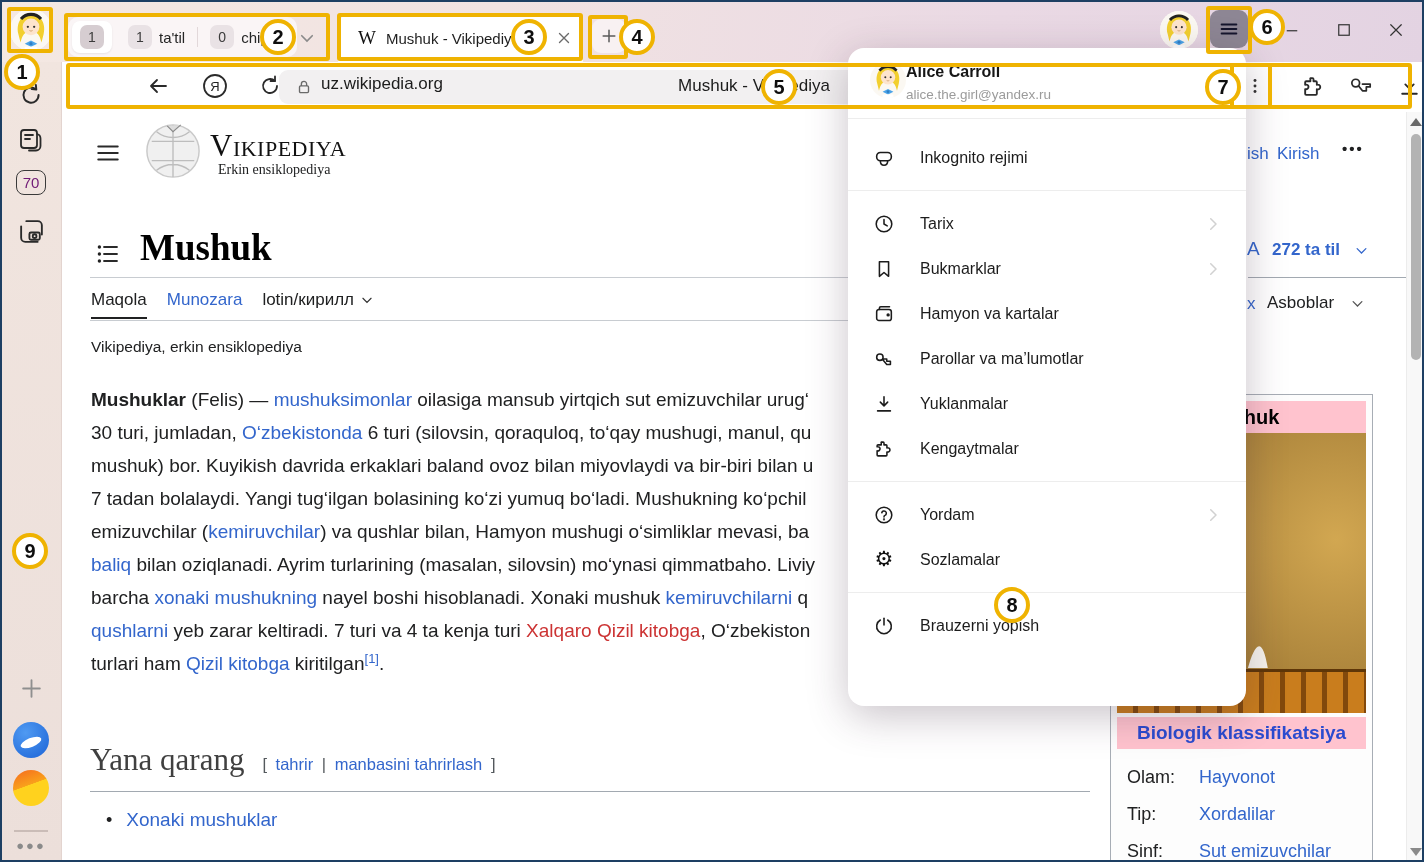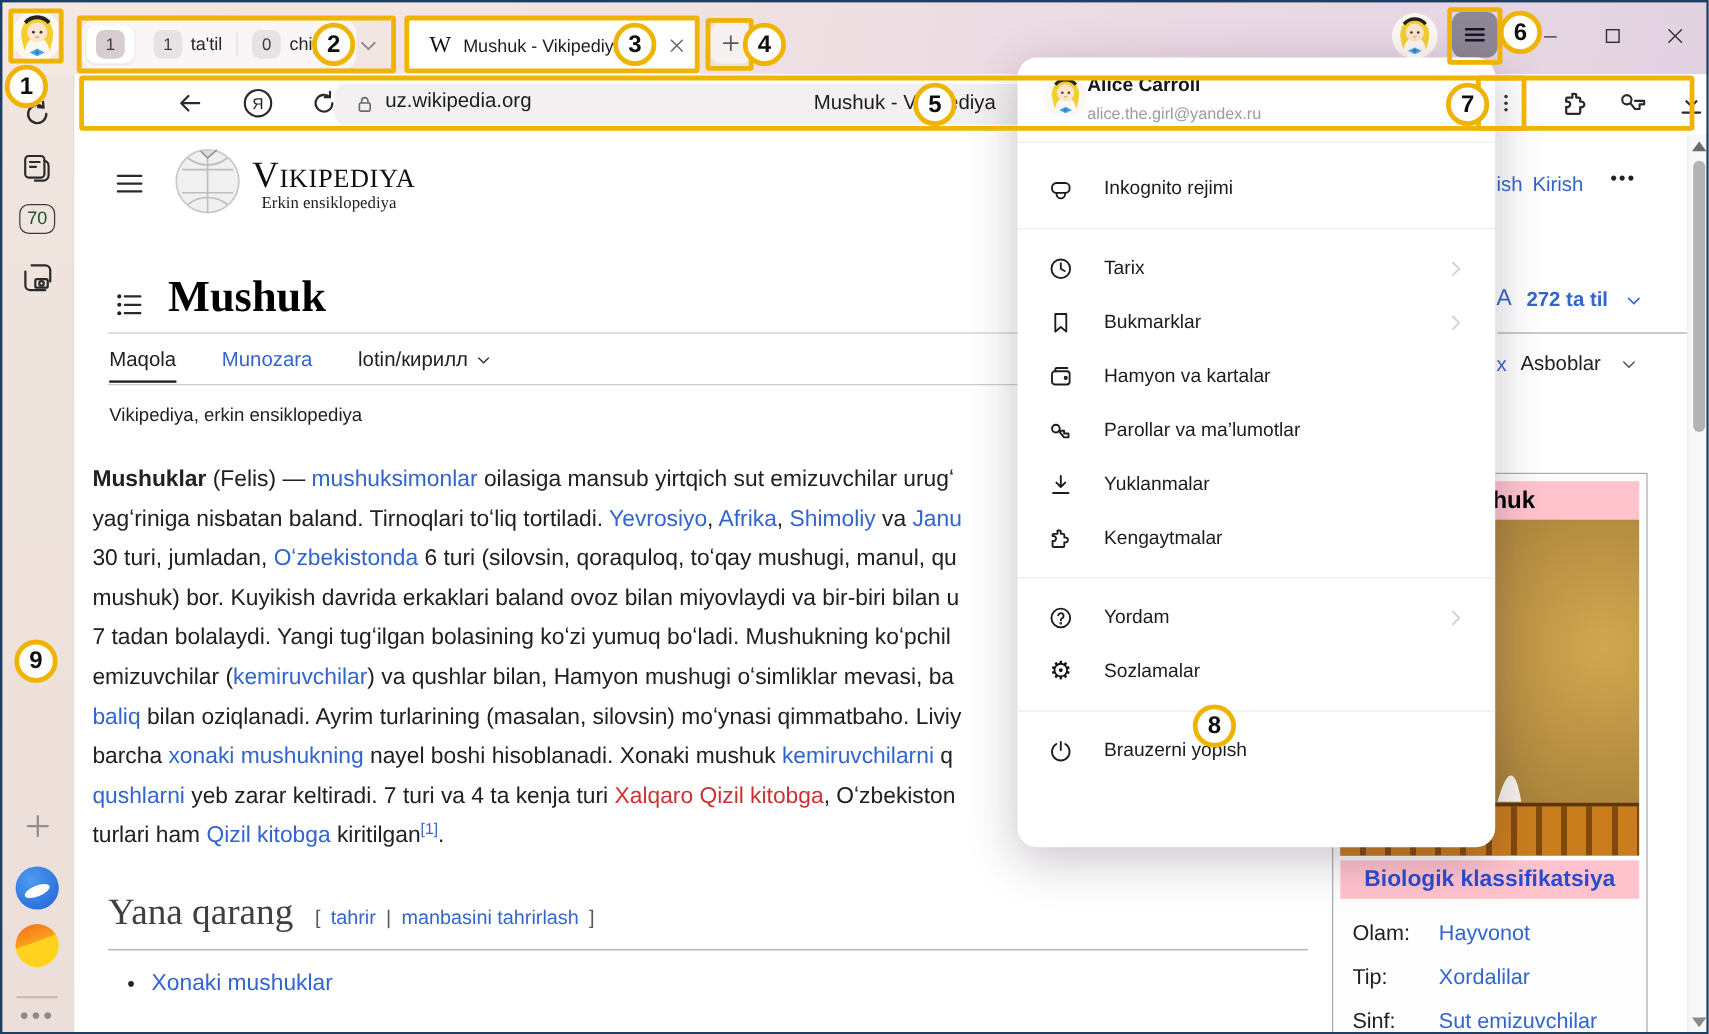--- a/index.html
+++ b/index.html
@@ -66,21 +66,21 @@
   .page-title{position:absolute;left:280px;top:6px;width:390px;text-align:center;font-size:17px;color:#1c1c1c}
   .ab-dots{left:1243px;top:74px;width:24px;height:24px}
   .ab-ext{left:1300px;top:73px;width:26px;height:26px}
   .ab-key{left:1347px;top:73px;width:28px;height:26px}
   .ab-dl{left:1396px;top:73px;width:26px;height:26px}
 
   
   .sb{position:absolute;left:0;width:62px;display:flex;justify-content:center}
   .sb-sync{top:82px}.sb-pages{top:126px}.sb-counter{top:170px}.sb-cam{top:218px}
   .sb-plus{top:676px}.sb-disk{top:722px}.sb-mail{top:770px}
-  .sb-counter .tile{border:1.6px solid #3a3a3a;border-radius:8px;padding:3px 6px;font-size:15px;color:#14532d;background:transparent}
+  .sb-counter .tile{border:1.6px solid #3a3a3a;border-radius:8px;padding:3px 6px;font-size:15px;color:#701a75;background:transparent}
   .sb-divider{position:absolute;left:14px;top:830px;width:34px;height:2px;background:#cabcb7}
   .sb-more{position:absolute;left:0;top:838px;width:62px;text-align:center;color:#8a8a8a;font-size:13px;letter-spacing:2px}
   .disk-circle{width:36px;height:36px;border-radius:50%;background:radial-gradient(circle at 35% 30%,#4f9af2,#1c63d6);position:relative;overflow:hidden}
   .disk-circle::after{content:"";position:absolute;left:7px;top:16px;width:22px;height:9px;border-radius:50%;background:#fff;transform:rotate(-22deg)}
   .mail-circle{width:36px;height:36px;border-radius:50%;background:linear-gradient(160deg,#f56a1f 0%,#f9a01b 42%,#ffd21e 43%,#ffd21e 100%);position:relative}
 
   
   .dropdown{position:absolute;left:848px;top:48px;width:398px;height:658px;background:#fff;border-radius:16px;
     box-shadow:0 10px 40px rgba(60,40,60,.28);z-index:50}
   .menu-header{position:relative;height:70px}
@@ -113,35 +113,35 @@
   .wk-globe{position:absolute;left:82px;top:9px;width:58px;height:60px}
   .wk-brand{position:absolute;left:148px;top:16px;font-family:"Liberation Serif","DejaVu Serif",serif;
     font-variant:small-caps;font-size:31px;color:#111;letter-spacing:.5px}
   .wk-tagline{position:absolute;left:156px;top:50px;font-family:"Liberation Serif","DejaVu Serif",serif;font-size:14px;color:#202122}
   .wk-frag{position:absolute;top:32px;font-size:17px;color:var(--link)}
   .wk-kirish{left:1215px}.wk-ish{left:1185px}
   .wk-moredots{position:absolute;left:1280px;top:28px;font-size:15px;font-weight:bold;color:#202122;letter-spacing:2px}
   .wk-toc-icon{position:absolute;left:33px;top:130px;width:26px;height:24px}
   .wk-title{position:absolute;left:78px;top:114px;font-family:"Liberation Serif","DejaVu Serif",serif;font-size:37px;color:#000}
   .wk-titleline{position:absolute;left:28px;top:165px;width:1156px;height:1px;background:#c8ccd1}
-  .wk-tabs{position:absolute;left:29px;top:178px;display:flex;gap:38px;font-size:17px}
+  .wk-tabs{position:absolute;left:29px;top:178px;display:flex;gap:20px;font-size:17px}
   .wk-tab{color:#202122;display:flex;align-items:center;gap:6px}
   .wk-tab.link{color:var(--link)}
   .wk-tab.active{position:relative}
   .wk-tab.active::after{content:"";position:absolute;left:0;right:0;bottom:-9px;height:2.5px;background:#202122}
   .wk-tabline{position:absolute;left:28px;top:208px;width:1000px;height:1px;background:#c8ccd1}
   .wk-subtitle{position:absolute;left:29px;top:226px;font-size:15.5px;color:#202122}
 
   .wk-lang-frag{position:absolute;left:1185px;top:126px;font-size:19px;color:var(--link)}
   .wk-lang{position:absolute;left:1210px;top:128px;font-size:17px;font-weight:bold;color:var(--link);display:flex;gap:14px;align-items:center}
   .wk-rightline{position:absolute;left:1186px;top:165px;width:160px;height:1px;background:#a2a9b1}
   .wk-tools-frag{position:absolute;left:1185px;top:182px;font-size:17px;color:var(--link)}
   .wk-tools{position:absolute;left:1205px;top:181px;font-size:17px;color:#202122;display:flex;gap:16px;align-items:center}
 
-  .article{position:absolute;left:15px;top:271px;width:1010px;font-size:19px;line-height:33px;color:var(--ink)}
+  .article{position:absolute;left:29px;top:271px;width:1010px;font-size:19px;line-height:33px;color:var(--ink)}
   .tline{white-space:nowrap;overflow:hidden}
   .seg-b{font-weight:bold}
   .seg-l{color:var(--link)}
   .seg-r{color:var(--redlink)}
   .seg-sup{color:var(--link);font-size:13px;vertical-align:super;line-height:0}
 
   .see-also{position:absolute;left:28px;top:630px;display:flex;align-items:baseline}
   .sa-head{font-family:"Liberation Serif","DejaVu Serif",serif;font-size:31px;color:#404040}
   .sa-edit{margin-left:18px;font-size:16.5px;color:#54595d}
   .sa-edit a,.sa-editlink{color:var(--link);text-decoration:none;margin:0 4px}
@@ -245,21 +245,20 @@
     <span>Asboblar</span>
     <svg viewBox="0 0 24 24" width="15" height="15">
         <path d="M5 9l7 7 7-7" fill="none" stroke="#555" stroke-width="2" stroke-linecap="round"></path>
       </svg>
   </div>
 
   <div class="wk-subtitle">Vikipediya, erkin ensiklopediya</div>
 
   <div class="article" id="article-lines">
       <div class="tline"><span class="seg-b">Mushuklar</span><span> (Felis) — </span><span class="seg-l">mushuksimonlar</span><span> oilasiga mansub yirtqich sut emizuvchilar urugʻ</span></div>
-      <div class="tline"><span>yagʻriniga nisbatan baland. Tirnoqlari toʻliq tortiladi. </span><span class="seg-l">Yevrosiyo</span><span>, </span><span class="seg-l">Afrika</span><span>, </span><span class="seg-l">Shimoliy</span><span> va </span><span class="seg-l">Janu</span></div>
       <div class="tline"><span>30 turi, jumladan, </span><span class="seg-l">Oʻzbekistonda</span><span> 6 turi (silovsin, qoraquloq, toʻqay mushugi, manul, qu</span></div>
       <div class="tline"><span>mushuk) bor. Kuyikish davrida erkaklari baland ovoz bilan miyovlaydi va bir-biri bilan u</span></div>
       <div class="tline"><span>7 tadan bolalaydi. Yangi tugʻilgan bolasining koʻzi yumuq boʻladi. Mushukning koʻpchil</span></div>
       <div class="tline"><span>emizuvchilar (</span><span class="seg-l">kemiruvchilar</span><span>) va qushlar bilan, Hamyon mushugi oʻsimliklar mevasi, ba</span></div>
       <div class="tline"><span class="seg-l">baliq</span><span> bilan oziqlanadi. Ayrim turlarining (masalan, silovsin) moʻynasi qimmatbaho. Liviy</span></div>
       <div class="tline"><span>barcha </span><span class="seg-l">xonaki mushukning</span><span> nayel boshi hisoblanadi. Xonaki mushuk </span><span class="seg-l">kemiruvchilarni</span><span> q</span></div>
       <div class="tline"><span class="seg-l">qushlarni</span><span> yeb zarar keltiradi. 7 turi va 4 ta kenja turi </span><span class="seg-r">Xalqaro Qizil kitobga</span><span>, Oʻzbekiston</span></div>
       <div class="tline"><span>turlari ham </span><span class="seg-l">Qizil kitobga</span><span> kiritilgan</span><span class="seg-sup">[1]</span><span>.</span></div>
     </div>
 

